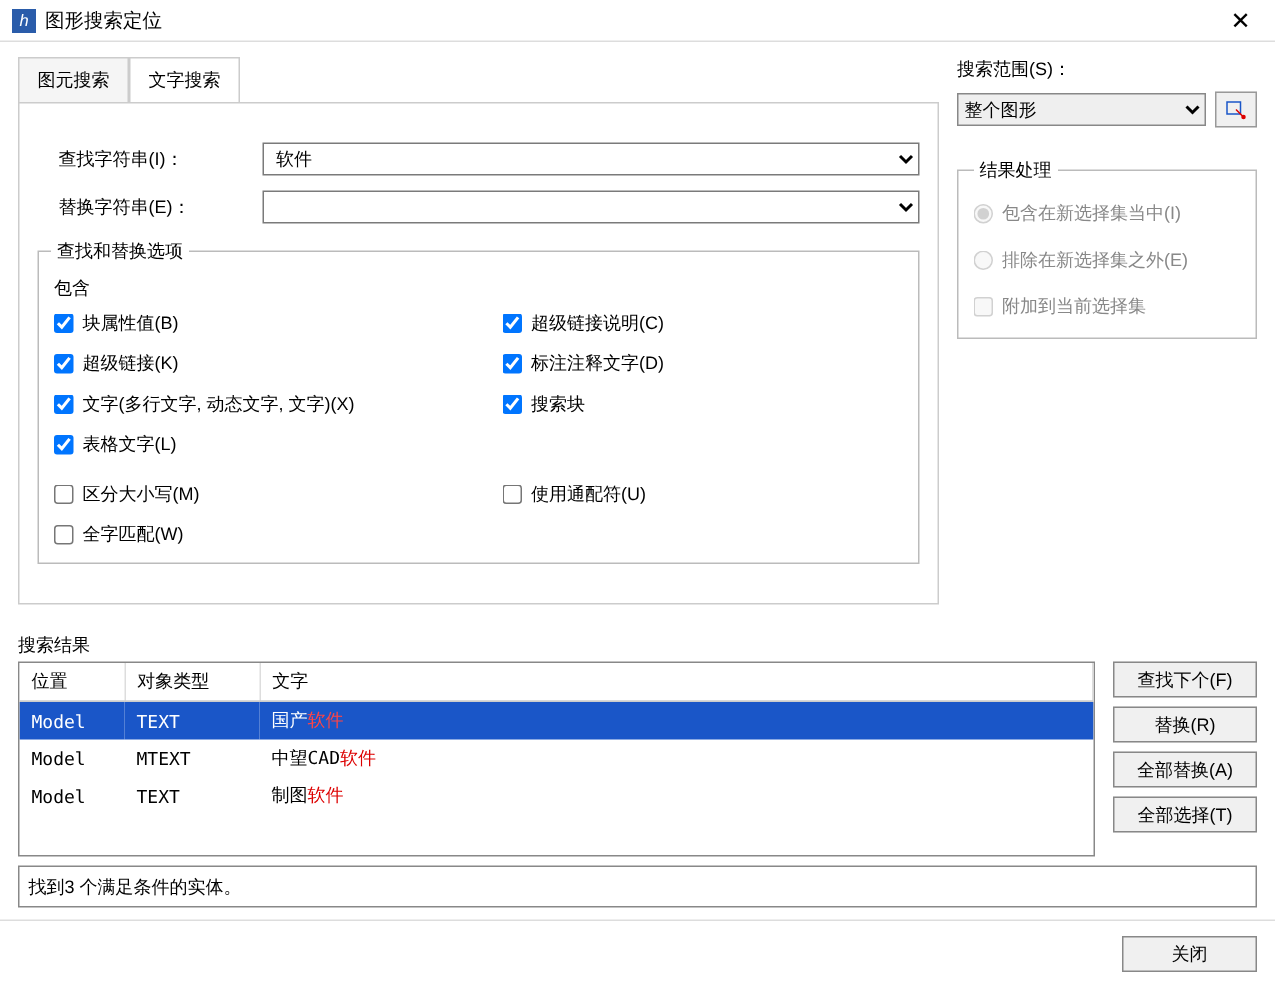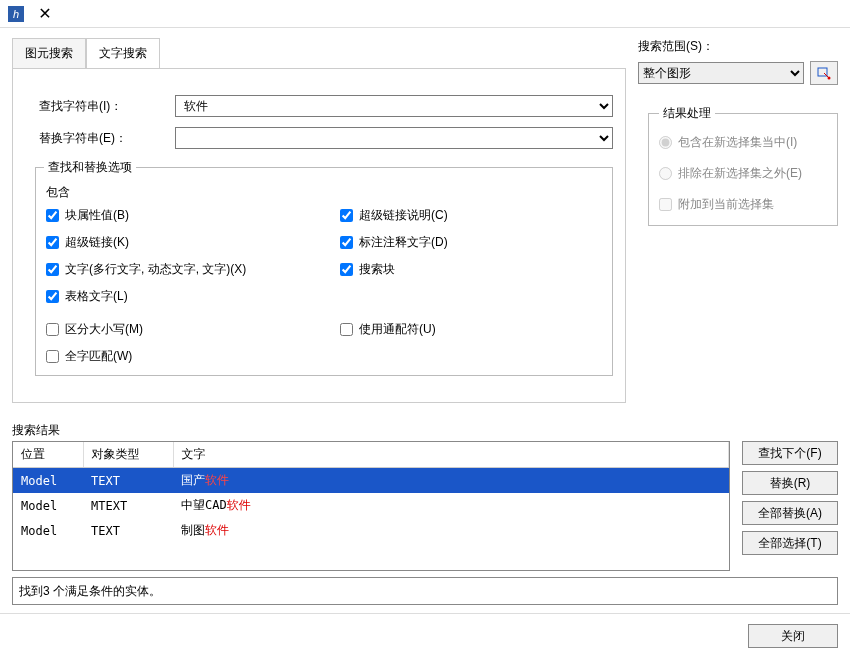--- a/index.html
+++ b/index.html
@@ -12,21 +12,21 @@
 .body { flex: 1; display: flex; padding: 10px 12px; gap: 12px; }
 .left-pane { flex: 1; display: flex; flex-direction: column; }
 .right-pane { width: 200px; display: flex; flex-direction: column; gap: 12px; }
 .tabs { display: flex; }
 .tab { padding: 6px 12px; border: 1px solid #ccc; border-bottom: none; cursor: pointer; background: #fff; }
 .tab.inactive { background: #f5f5f5; }
 .tab-panel { border: 1px solid #ccc; padding: 26px 12px; }
 .form-row { display: flex; align-items: center; margin-bottom: 10px; }
 .form-row label { width: 150px; padding-left: 14px; }
 .form-row select { flex: 1; height: 22px; border: 1px solid #7a7a7a; background: #fff; padding: 0 4px; }
-fieldset { border: 1px solid #bbb; margin: 8px 0 0 10px; padding: 10px 8px; }
+fieldset { border: 1px solid #bbb; margin: 8px 0 0 0; padding: 10px 8px; }
 legend { padding: 0 4px; }
 .sub-label { margin: -2px 0 6px 2px; }
 .option-grid { display: grid; grid-template-columns: 1fr 1fr; column-gap: 30px; row-gap: 10px; margin-left: 2px; }
 .option-grid.block2 { margin-top: 16px; }
 .chk { display: flex; align-items: center; gap: 6px; cursor: pointer; }
 .chk input { margin: 0; }
 .scope-label { margin-bottom: 6px; }
 .scope-row { display: flex; align-items: center; gap: 6px; }
 .scope-row select { flex: 1; height: 22px; border: 1px solid #888; }
 .icon-btn { width: 28px; height: 24px; border: 1px solid #999; background: #f0f0f0; display: inline-flex; align-items: center; justify-content: center; cursor: pointer; }
@@ -52,20 +52,21 @@
 .footer { display: flex; justify-content: flex-end; padding: 10px 12px; border-top: 1px solid #ddd; margin-top: 8px; }
 .footer button { width: 90px; height: 24px; border: 1px solid #888; background: #f0f0f0; cursor: pointer; }
 </style>
 </head>
 <body>
 
 <div class="window">
 
   <div class="titlebar">
     <span class="title-icon">h</span>
+    <span class="titlebar-text">图形搜索定位</span>
     <span class="close-btn">✕</span>
   </div>
 
   <div class="body">
     <div class="left-pane">
       <div class="tabs">
         <div class="tab inactive">图元搜索</div>
         <div class="tab">文字搜索</div>
       </div>
       <div class="tab-panel">

